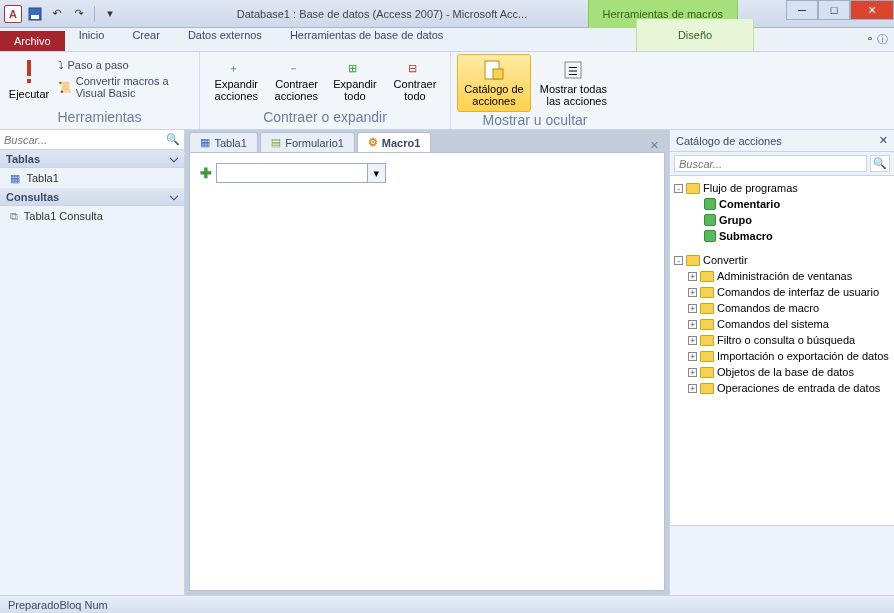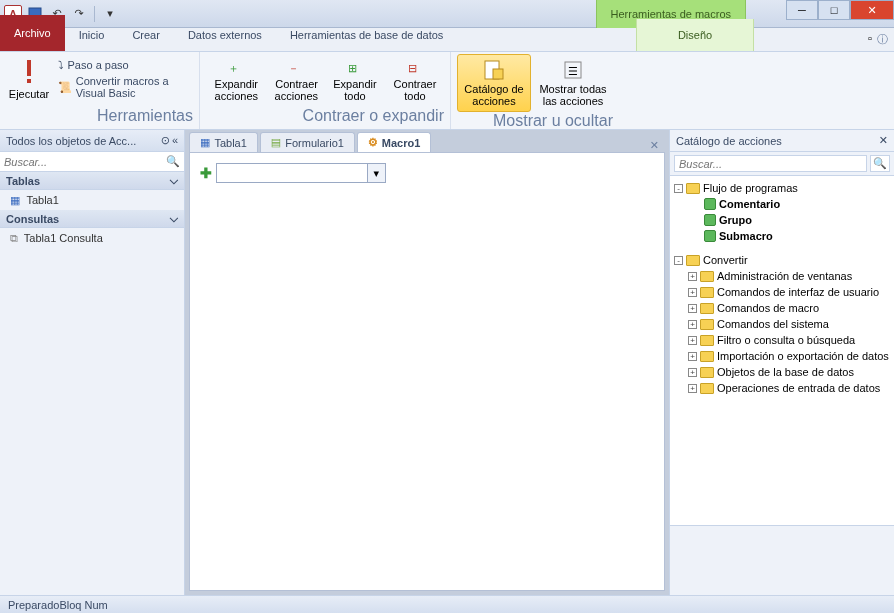--- a/index.html
+++ b/index.html
@@ -4,39 +4,39 @@
 <style>
 * { box-sizing: border-box; margin: 0; padding: 0; font-family: "Segoe UI", Tahoma, sans-serif; font-size: 11px; }
 body { width: 894px; height: 613px; background: #fff; overflow: hidden; position: relative; }
 
 .titlebar { height: 28px; background: linear-gradient(#e0e7f3,#cdd8ea); display:flex; align-items:center; border-bottom:1px solid #a9b8d0; position:relative;}
 .qat { display:flex; align-items:center; padding-left:4px; gap:4px;}
 .app-icon { width:18px; height:18px; background:#fff; border:1px solid #a33; border-radius:2px; display:flex; align-items:center; justify-content:center; color:#a33; font-weight:bold;}
 .qat-btn { width:18px; height:18px; display:flex; align-items:center; justify-content:center; color:#333; cursor:pointer;}
 .qat-sep { width:1px; height:16px; background:#a9b8d0; margin:0 2px;}
 .title-text { position:absolute; left:130px; right:260px; text-align:center; color:#444; white-space:nowrap; overflow:hidden;}
-.context-tab { position:absolute; right:148px; top:0; height:28px; padding:2px 14px; background:#a6e07a; display:flex; align-items:center; color:#3a5c1f; border-left:1px solid #8cc45e; border-right:1px solid #8cc45e;}
+.context-tab { position:absolute; right:156px; top:0; height:28px; padding:2px 14px; background:#a6e07a; display:flex; align-items:center; color:#3a5c1f; border-left:1px solid #8cc45e; border-right:1px solid #8cc45e;}
 .win-controls { position:absolute; right:0; top:0; display:flex;}
 .win-btn { width:32px; height:20px; background:#d6e1f1; border:1px solid #9cb0cc; display:flex; align-items:center; justify-content:center; cursor:pointer;}
 .win-close { background:#d9452e; color:#fff; width:44px;}
 
 .tabstrip { height:24px; background:#ecf0f7; display:flex; align-items:flex-end; border-bottom:1px solid #c7d4e8; padding-left:0; position:relative;}
-.file-tab { height:36px; background:#a4262c; color:#fff; padding:0 14px; display:flex; align-items:center; cursor:pointer;margin-top:22px;}
+.file-tab { height:20px; background:#a4262c; color:#fff; padding:0 14px; display:flex; align-items:center; cursor:pointer;margin-top:22px;}
 .tab { height:24px; padding:16px 14px; display:flex; align-items:center; color:#3a4a64; cursor:pointer;}
 .ctx-sub { position:absolute; right:140px; width:118px; justify-content:center; color:#3a5c1f; background:#e6f6d6; border-left:1px solid #c4e0a4; border-right:1px solid #c4e0a4;}
 .help-icon { position:absolute; right:6px; top:4px; color:#6b7fa0; cursor:pointer;}
 .win-sub { position:absolute; right:22px; top:4px; display:flex; gap:4px;}
 
 .ribbon { height:78px; background:#f2f5fa; border-bottom:1px solid #c7d4e8; display:flex;}
 .r-group { border-right:1px solid #d7dfed; display:flex; flex-direction:column; justify-content:space-between; padding:2px 6px;}
 .r-big { display:flex; flex-direction:column; align-items:center; justify-content:center; padding:4px 6px; cursor:pointer; border-radius:3px; min-width:46px;}
 .r-big.active { background:linear-gradient(#ffe9a3,#ffd24d); border:1px solid #e2b12e;}
 .r-big svg{margin-bottom:2px;}
 .r-small { display:flex; align-items:center; gap:4px; cursor:pointer; padding:1px 2px; color:#3a4a64;}
-.r-label { text-align:right; color:#6b7fa0; font-size:16px; padding-bottom:2px;}
+.r-label { text-align:center; color:#6b7fa0; font-size:14px; padding-bottom:2px;}
 .r-row { display:flex; gap:2px;}
 
 .workspace { position:absolute; top:130px; bottom:18px; left:0; right:0; display:flex;}
 .navpane { width:185px; background:#eef2f9; border-right:1px solid #c7d4e8; display:flex; flex-direction:column;}
 .nav-hdr { height:22px; background:linear-gradient(#e7edf7,#d5dfef); border-bottom:1px solid #c7d4e8; display:flex; align-items:center; padding:0 6px; justify-content:space-between; color:#3a4a64;}
 .nav-search { height:20px; display:flex; border-bottom:1px solid #c7d4e8; align-items:center; padding:0 4px; background:#fff;}
 .nav-search input { border:none; flex:1; font-style:italic; color:#888; outline:none; height:18px;}
 .search-ic { color:#6b7fa0; cursor:pointer;}
 .nav-sect { height:18px; background:linear-gradient(#dfe7f3,#cfd9eb); border-bottom:1px solid #c7d4e8; display:flex; align-items:center; padding:0 6px; font-weight:bold; color:#3a4a64; justify-content:space-between;}
 .nav-item { height:20px; display:flex; align-items:center; padding-left:10px; gap:6px; cursor:pointer; color:#333;}
@@ -78,20 +78,21 @@
         <svg width="14" height="14">
           <rect x="1" y="1" width="12" height="12" fill="#3a6bbf" stroke="#274b87"></rect>
           <rect x="3" y="8" width="8" height="4" fill="#fff"></rect>
         </svg>
       </div>
     <div class="qat-btn">↶</div>
     <div class="qat-btn">↷</div>
     <div class="qat-sep"></div>
     <div class="qat-btn">▾</div>
   </div>
+  <div class="title-text">Database1 : Base de datos (Access 2007)  -  Microsoft Acc...</div>
   <div class="context-tab">Herramientas de macros</div>
   <div class="win-controls">
     <div class="win-btn">─</div>
     <div class="win-btn">□</div>
     <div class="win-btn win-close">✕</div>
   </div>
 </div>
 
 <div class="tabstrip">
   <div class="file-tab">Archivo</div>
@@ -167,36 +168,29 @@
             <rect x="2" y="2" width="14" height="18" fill="#fff" stroke="#b68a1f"></rect>
             <rect x="10" y="10" width="10" height="10" fill="#f7d154" stroke="#b68a1f"></rect>
           </svg>
           <span style="max-width:60px;text-align:center">Catálogo de acciones</span>
         </div>
       <div class="r-big">
           <svg width="22" height="22">
             <rect x="3" y="3" width="16" height="16" fill="none" stroke="#888"></rect>
             <text x="6" y="16" font-size="12">☰</text>
           </svg>
-          <span style="max-width:68px;text-align:center">Mostrar todas las acciones</span>
+          <span style="max-width:68px;text-align:right">Mostrar todas las acciones</span>
         </div>
     </div>
     <div class="r-label">Mostrar u ocultar</div>
   </div>
 </div>
 
 <div class="workspace">
   <div class="navpane">
-    <div class="nav-hdr">
-      <span>Todos los objetos de Acc...</span>
-      <span style="display:flex;gap:2px">
-          <span>⊙</span>
-          <span>«</span>
-        </span>
-    </div>
     <div class="nav-search">
       <input placeholder="Buscar..." style="">
       <span class="search-ic">🔍</span>
     </div>
     <div class="nav-sect">
         <span>Tablas</span>
         <span>⌵</span>
       </div>
     <div class="nav-item">
         <span style="color:#3a6bbf">▦</span>

